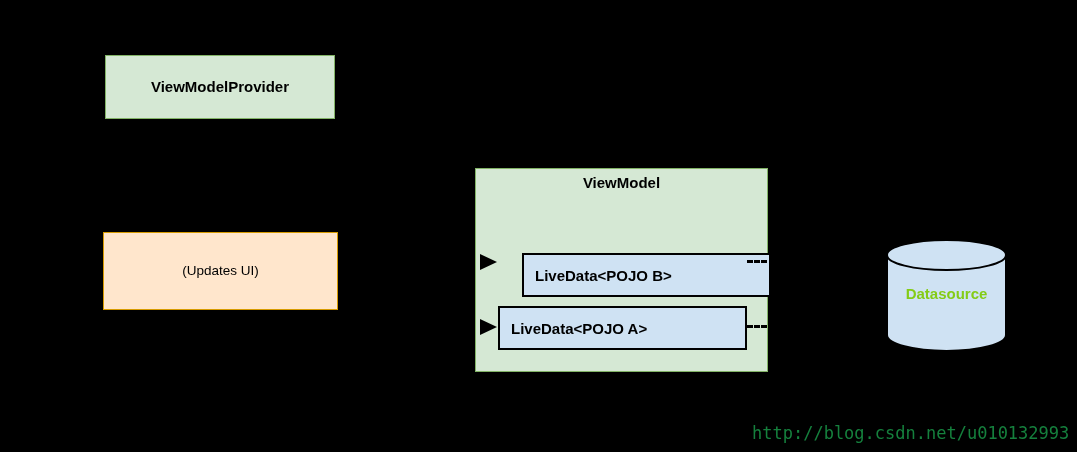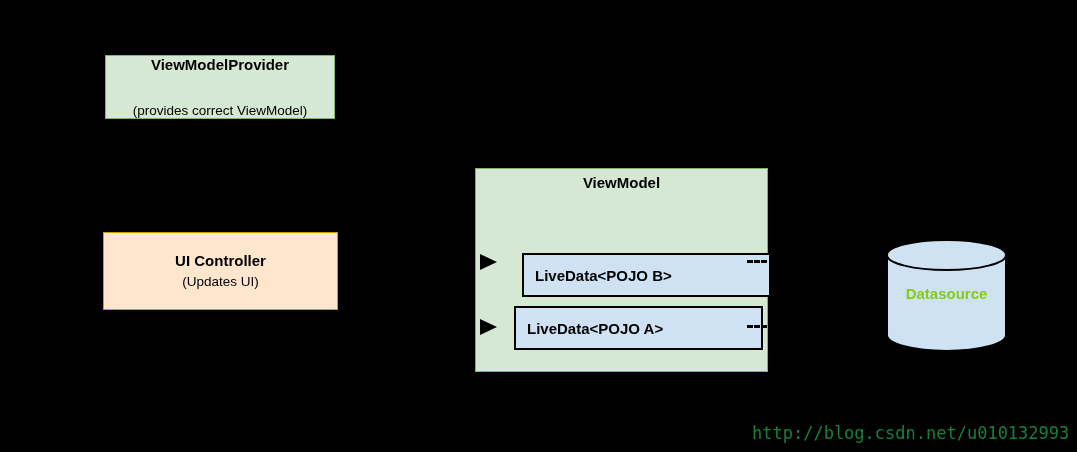--- a/index.html
+++ b/index.html
@@ -45,21 +45,21 @@
     width: 249px; height: 44px;
     left: 22px;
     display: flex;
     align-items: center;
     padding-left: 11px;
     font-weight: bold;
     font-size: 15px;
     color: #000;
   }
   .livedata-b { top: 84px; margin-left: 24px; }
-  .livedata-a { top: 137px; margin-left: 16px; }
+  .livedata-a { top: 137px; }
 
   .arrowhead {
     position: absolute;
     width: 0; height: 0;
     border-top: 8px solid transparent;
     border-bottom: 8px solid transparent;
     border-left: 17px solid #000;
   }
   .arrow-b { left: 480px; top: 254px; }
   .arrow-a { left: 480px; top: 319px; }
@@ -99,25 +99,23 @@
     white-space: nowrap;
   }
 </style>
 </head>
 <body>
 
 <div class="canvas">
 
   <div class="box green-box vmp-box">
     <div class="box-title">ViewModelProvider</div>
-    <div class="box-sub">(provides correct ViewModel)</div>
   </div>
 
   <div class="box orange-box uic-box">
-    <div class="box-title">UI Controller</div>
     <div class="box-sub">(Updates UI)</div>
   </div>
 
   <div class="box green-box viewmodel-box">
     <div class="box-title">ViewModel</div>
 
     <div class="livedata-box livedata-b">
       <span>LiveData&lt;POJO B&gt;</span>
     </div>
 

